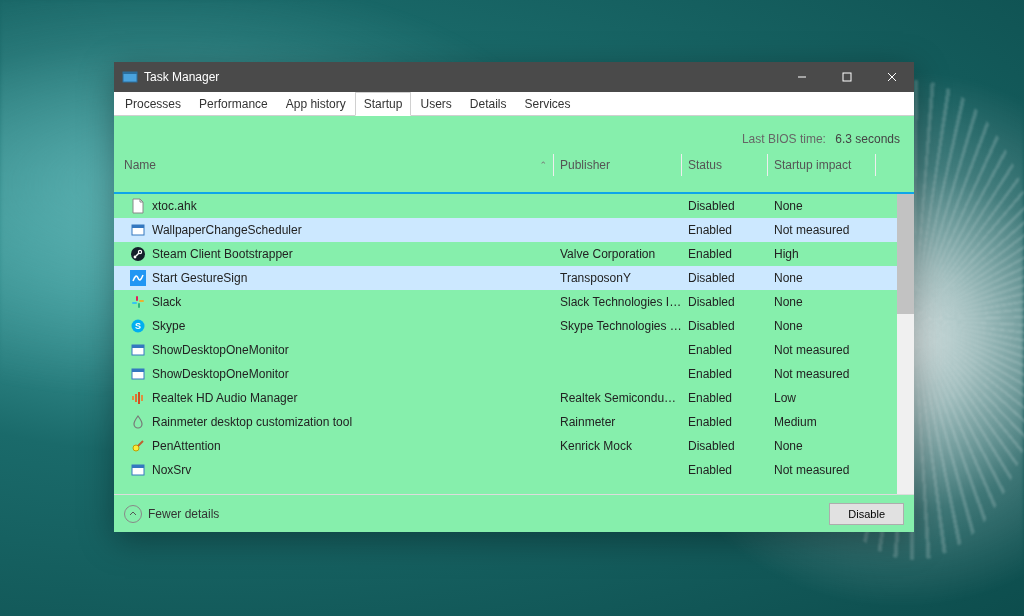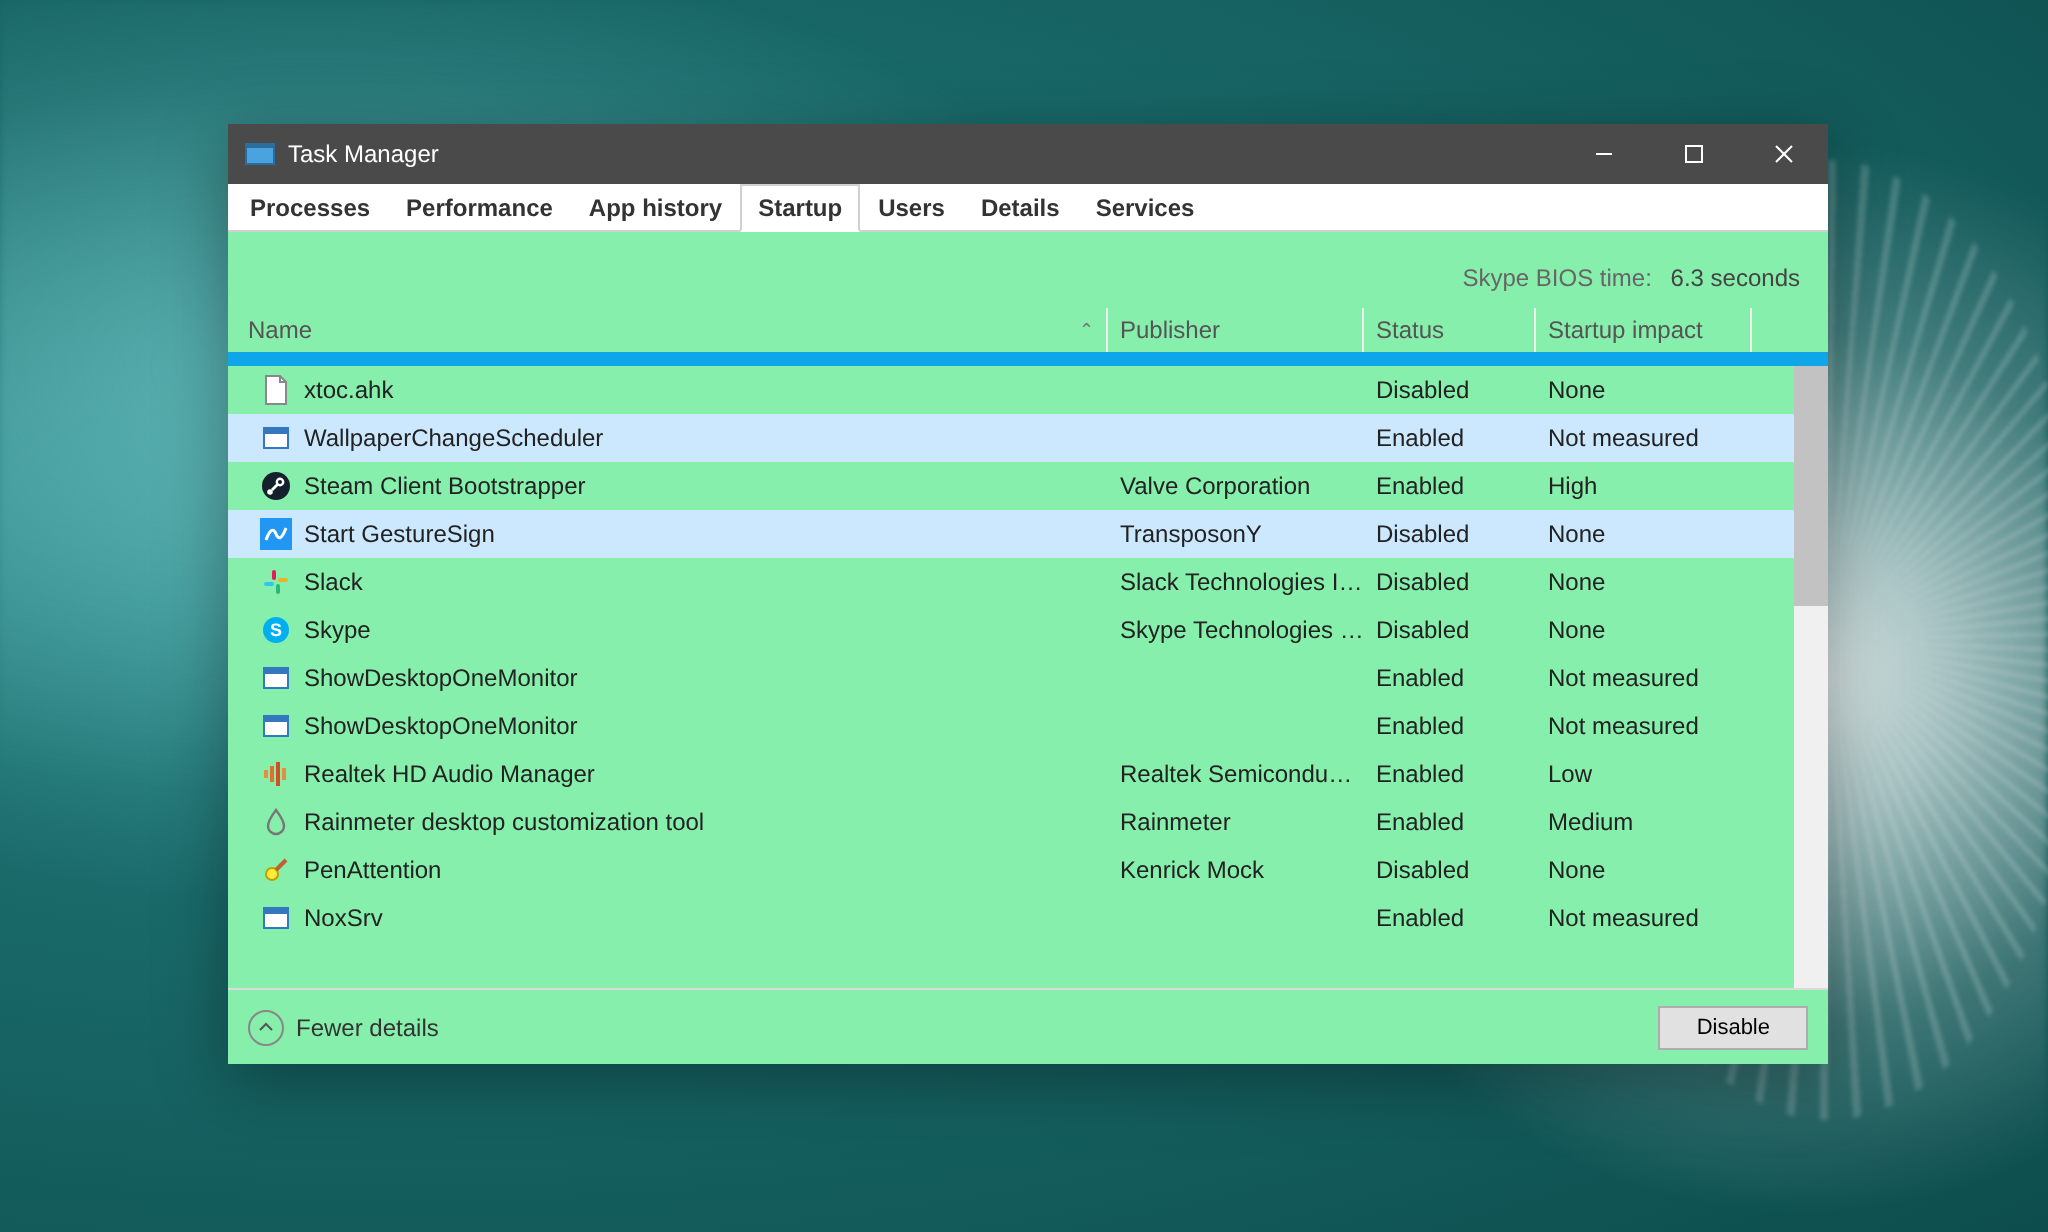--- a/index.html
+++ b/index.html
@@ -33,30 +33,30 @@
   height: 30px; background: #4a4a4a; color: #fff; display: flex; align-items: center;
   padding-left: 8px; font-size: 12px;
 }
 .titlebar .icon { width: 16px; height: 16px; margin-right: 6px; display: inline-flex; }
 .titlebar .spacer { flex: 1; }
 .win-btn { width: 45px; height: 30px; display: flex; align-items: center; justify-content: center; cursor: pointer; }
 
 .menubar { height: 22px; display: flex; align-items: center; padding: 0 6px; font-size: 12px; color: #333; border-bottom: 1px solid #e5e5e5; }
 .menubar .item { padding: 2px 8px; cursor: pointer; }
 
-.tabbar { height: 24px; display: flex; align-items: flex-end; padding: 0 2px; font-size: 12px; background: #fff; border-bottom: 1px solid #d0d0d0; font-weight: bold; }
+.tabbar { height: 24px; display: flex; align-items: flex-end; padding: 0 2px; font-size: 12px; background: #fff; border-bottom: 1px solid #d0d0d0; }
 .tab { padding: 4px 8px; cursor: pointer; border: 1px solid transparent; border-bottom: none; color: #333; }
 .tab.active { background: #fff; border-color: #d0d0d0; position: relative; top: 1px; border-bottom: 1px solid #fff; }
 
 .bios-line { padding: 16px 14px 8px 0; text-align: right; font-size: 12px; color: #444; }
 .bios-line .lbl { color: #666; margin-right: 6px; }
 
 .grid-header {
-  display: flex; font-size: 12px; color: #555; border-bottom: 7px solid #0ea5e9;
-  padding: 0 0 0 4px;
+  display: flex; font-size: 12px; color: #555; border-bottom: 2px solid #0ea5e9;
+  padding: 0 0 16px 4px;
 }
 .grid-header .col { padding: 4px 6px; border-right: 1px solid #eee; cursor: pointer; display: flex; align-items: center; gap: 80px; }
 .grid-header .sort-arrow { font-size: 9px; color: #777; margin-left: auto; }
 .col-name { flex: 0 0 436px; }
 .col-pub  { flex: 0 0 128px; }
 .col-stat { flex: 0 0 86px; }
 .col-imp  { flex: 0 0 108px; }
 
 .rows { flex: 1; overflow-y: auto; position: relative; }
 .row {
@@ -122,21 +122,21 @@
     <div class="tab">Processes</div>
     <div class="tab">Performance</div>
     <div class="tab">App history</div>
     <div class="tab active">Startup</div>
     <div class="tab">Users</div>
     <div class="tab">Details</div>
     <div class="tab">Services</div>
   </div>
 
   <div class="bios-line">
-    <span class="lbl">Skype BIOS time:</span>
+    <span class="lbl">Last BIOS time:</span>
     <span>6.3 seconds</span>
   </div>
 
   <div class="grid-header">
     <div class="col col-name">
       <span>Name</span>
       <span class="sort-arrow">⌃</span>
     </div>
     <div class="col col-pub">Publisher</div>
     <div class="col col-stat">Status</div>

